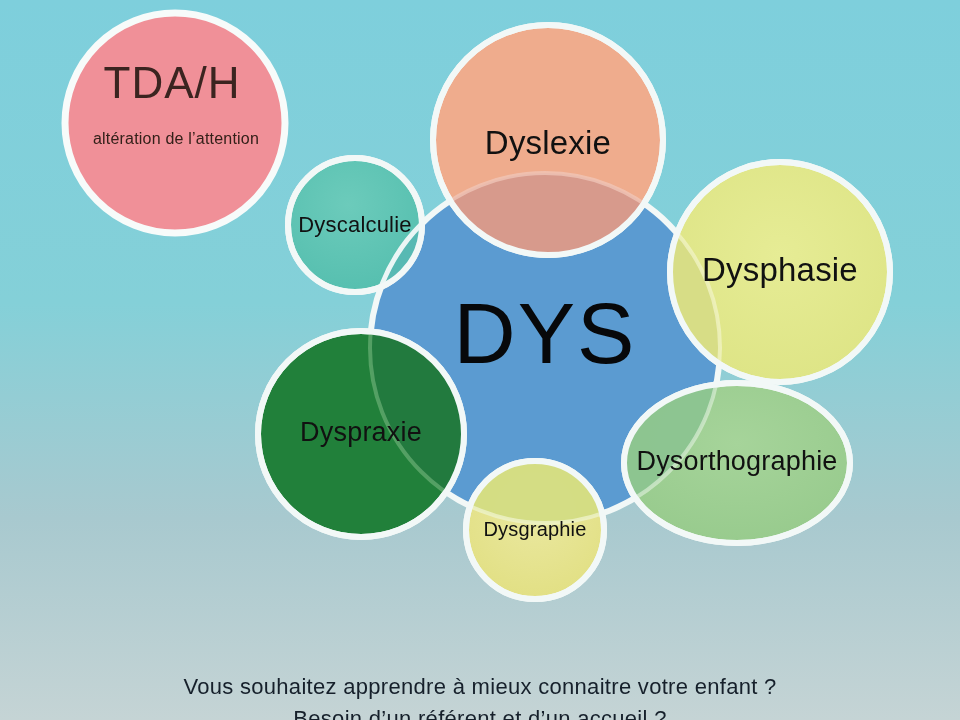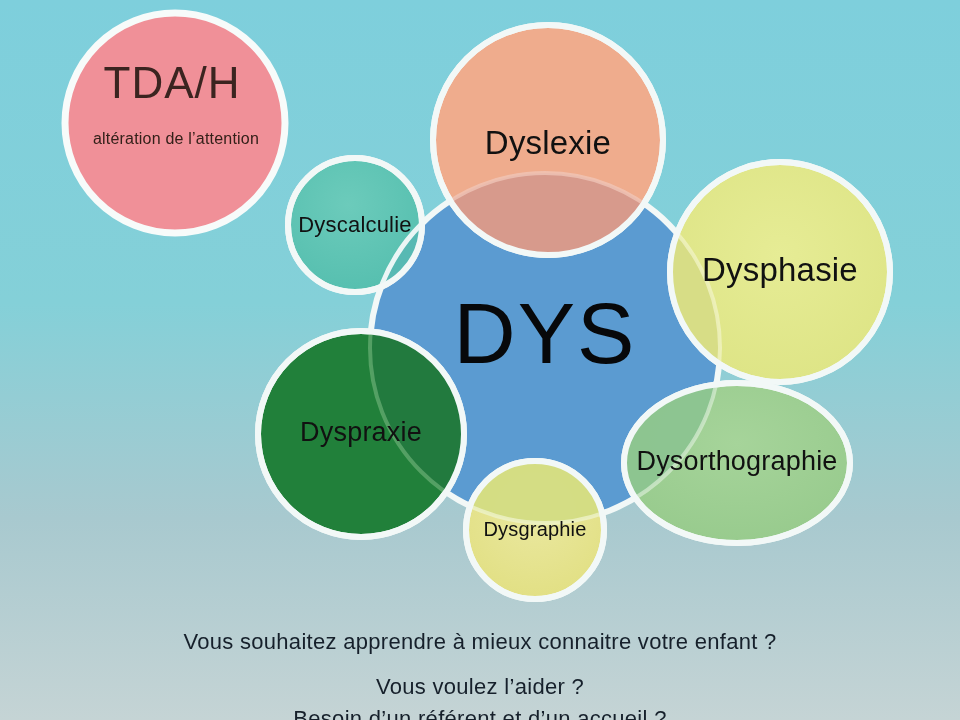--- a/index.html
+++ b/index.html
@@ -203,17 +203,16 @@
 
     <g>
       <circle cx="175" cy="123" r="110" fill="#F09098" stroke="#F7FBFA" stroke-width="7"></circle>
       <text class="bubble-label label-tdah" x="172" y="86">TDA/H</text>
       <text class="bubble-label label-tdah-sub" x="176" y="140">altération de l’attention</text>
     </g>
   </svg>
 
   <div class="footer">
     <p class="footer-line footer-line-1">Vous souhaitez apprendre à mieux connaitre votre enfant ?</p>
-    <p class="footer-line footer-line-2">Vous voulez l’aider ?</p>
     <p class="footer-line footer-line-3">Besoin d’un référent et d’un accueil ?</p>
   </div>
 
 </div>
 
 </body></html>

